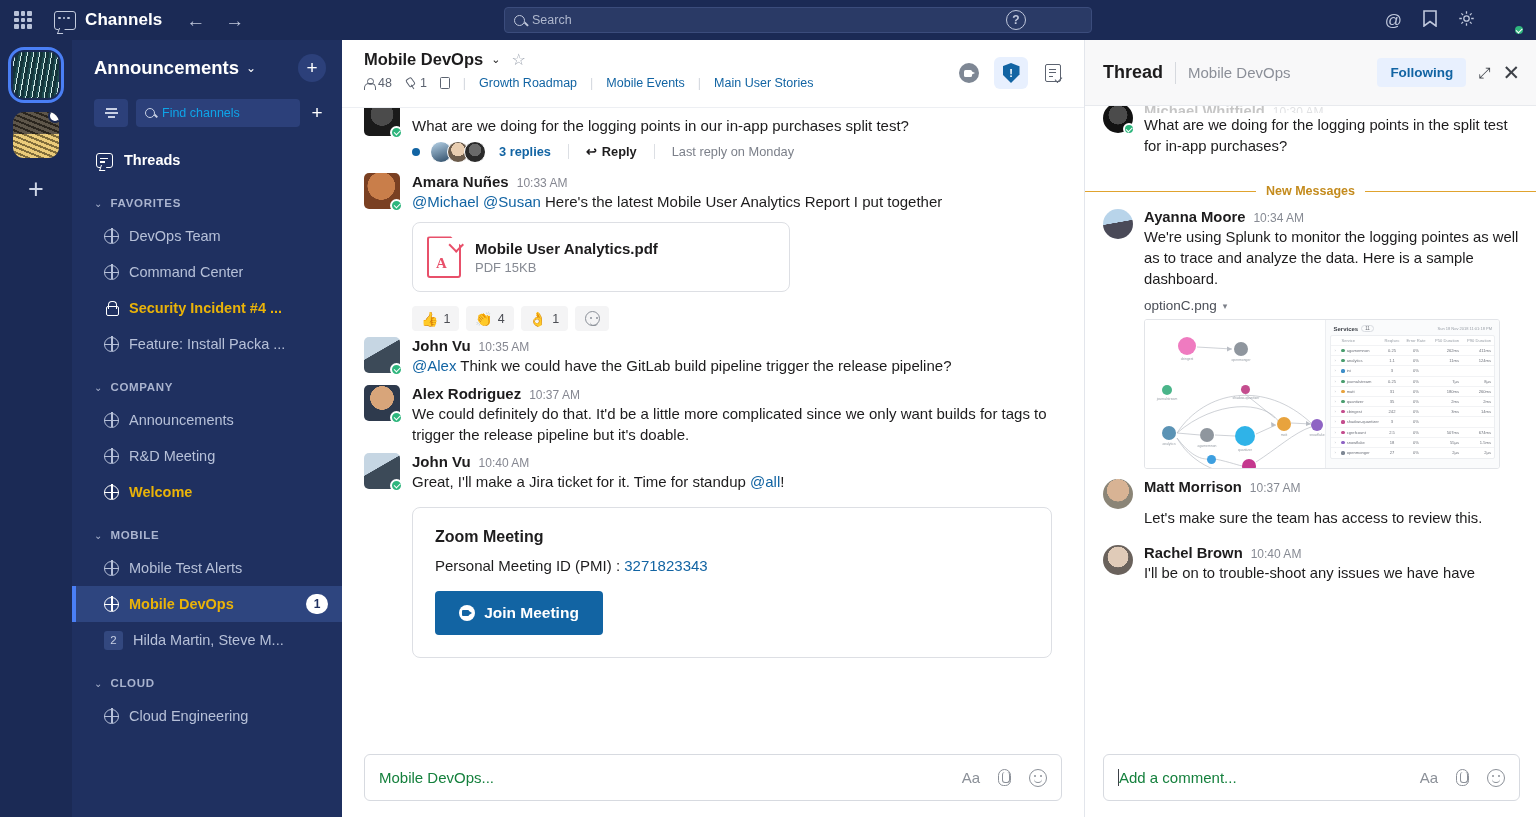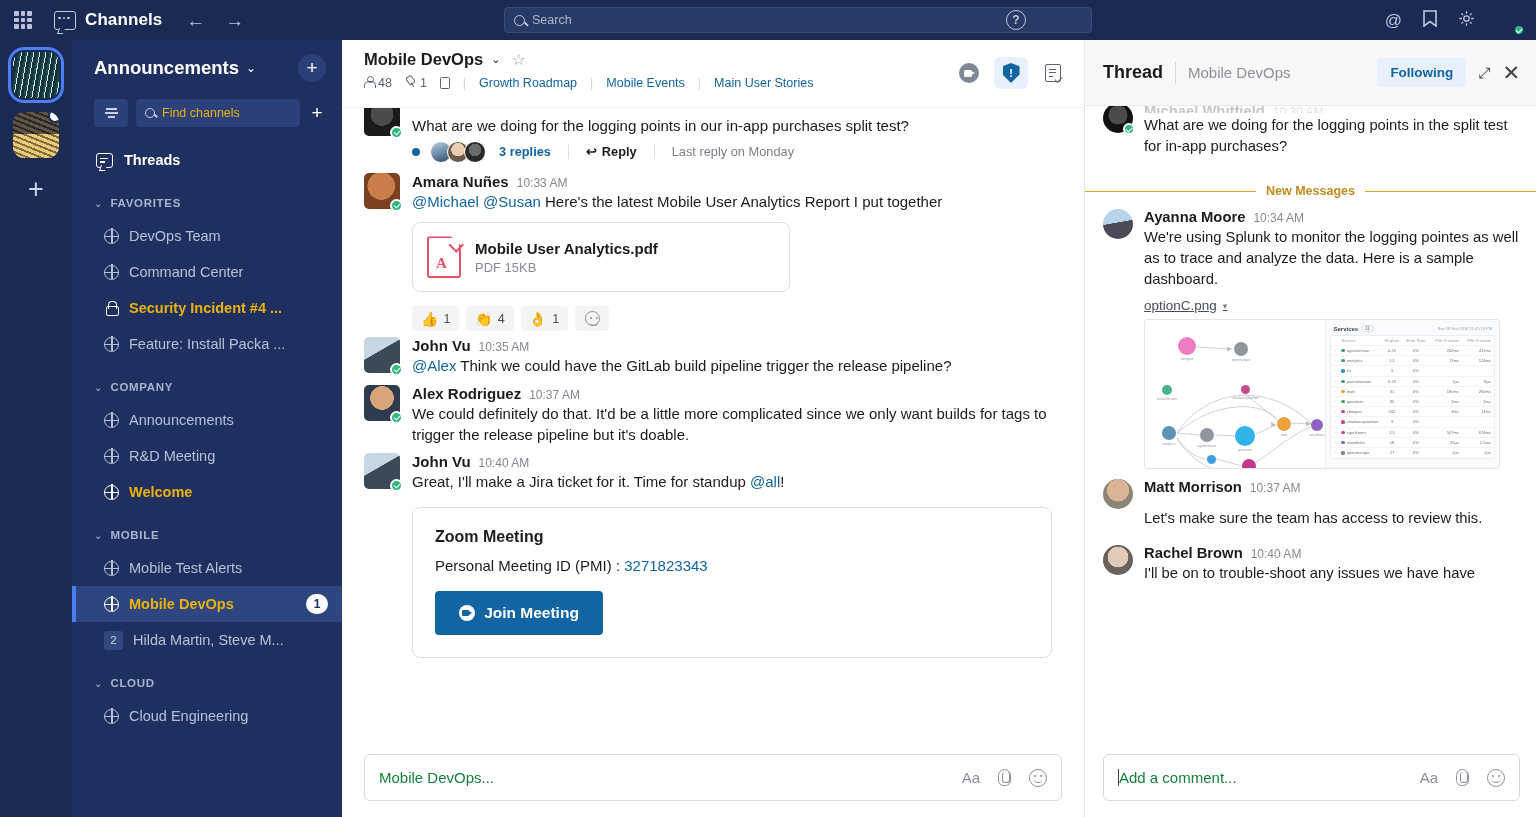--- a/index.html
+++ b/index.html
@@ -79,21 +79,21 @@
   .sb-plus { margin-left:auto; width: 28px; height: 28px; border-radius:50%; background:#2c407a;
      color:#fff; display:flex; align-items:center; justify-content:center; font-size:19px; font-weight:300;}
   .sb-search-row { display:flex; align-items:center; padding: 0 16px 0 22px; gap: 8px; height: 34px; flex:0 0 34px;}
   .filter-btn { width: 34px; height: 28px; border-radius:4px; background:#2c407a;
      display:flex; align-items:center; justify-content:center;}
   .filter-btn .l { width:13px; height:1.7px; background:#c8d0e4; display:block; position:relative;}
   .filter-btn .l::before{content:""; position:absolute; top:-4px; left:1px; width:11px; height:1.7px; background:#c8d0e4;}
   .filter-btn .l::after{content:""; position:absolute; top:4px; left:3px; width:7px; height:1.7px; background:#c8d0e4;}
   .find-box { flex:1 1 auto; height: 28px; background:#2c407a; border-radius:4px;
      display:flex; align-items:center; gap:7px; padding: 0 9px; }
-  .find-box .ph { color:#eab308; font-size:12.5px;}
+  .find-box .ph { color:#0ea5e9; font-size:12.5px;}
   .mag2 { width:10px; height:10px; border:1.6px solid #c8d0e4; border-radius:50%; position:relative; flex:0 0 auto;}
   .mag2::after{content:""; position:absolute; width:4px; height:1.6px; background:#c8d0e4; right:-3.5px; bottom:0; transform:rotate(45deg);}
   .sb-search-plus { color:#ffffff; font-size:19px; font-weight:300; width:18px; text-align:center;}
 
   .sb-scroll { flex:1 1 auto; overflow: hidden; padding-top: 12px; }
   .nav-row { display:flex; align-items:center; gap:11px; height: 36px; padding-left: 24px; cursor:pointer;}
   .nav-row .lbl { font-size: 14.5px; color:#ffffff; font-weight: 700;}
   .threads-ic { width: 17px; height: 15px; border:1.9px solid #ffffff; border-radius:3px; position:relative;}
   .threads-ic::after{content:""; position:absolute; left:3px; bottom:-4.5px; width:5px; height:5px;
      border-left:1.9px solid #fff; border-bottom:1.9px solid #fff; background:#1f3060; transform: skewX(-18deg);}
@@ -125,21 +125,21 @@
 
   
   .main { flex: 1 1 auto; min-width: 0; display: flex; flex-direction: column; background:#fff;
      border-right: 1px solid #e3e6ec;}
   .ch-head { height: 68px; flex:0 0 68px; padding: 10px 16px 0 22px; position:relative; border-bottom:1px solid #edeff3;}
   .ch-head-t { display:flex; align-items:center; gap:8px;}
   .ch-name { font-size: 16.5px; font-weight: 700; color:#1d1c1d;}
   .ch-caret{font-size:11px; color:#1d1c1d;}
   .star { color:#9aa1ad; font-size: 16px; margin-left:3px;}
   .ch-head-b { display:flex; align-items:center; gap: 13px; margin-top: 7px; font-size: 12.5px; color:#5c6370;}
-  .mini { display:flex; align-items:flex-start; gap:4px; }
+  .mini { display:flex; align-items:flex-end; gap:4px; }
   .person-ic { width:10px; height:12px; position:relative;}
   .person-ic::before{content:""; position:absolute; top:0; left:2.5px; width:5px; height:5px; border:1.4px solid #5c6370; border-radius:50%;}
   .person-ic::after{content:""; position:absolute; bottom:0; left:0; width:10px; height:6px;
      border:1.4px solid #5c6370; border-bottom:none; border-radius:5px 5px 0 0;}
   .pin-ic { width:11px; height:12px; position:relative; transform: rotate(-35deg);}
   .pin-ic::before{content:""; position:absolute; left:3px; top:0; width:5px; height:7px; border:1.4px solid #5c6370; border-radius:2px;}
   .pin-ic::after{content:""; position:absolute; left:5px; top:7px; width:1.4px; height:5px; background:#5c6370;}
   .doc-ic { width:10px; height:12px; border:1.4px solid #5c6370; border-radius:1.5px;}
   .sep { color:#d3d7de; }
   .topic-link { color:#1264a3; font-size:12.5px; cursor:pointer;}
@@ -248,21 +248,21 @@
   .th-av .av-inner{ width:30px; height:30px; border-radius:50%;}
   .th-av .av-badge{width:12px;height:12px;right:-2px;bottom:-2px;}
   .th-name { font-size: 14.8px; font-weight:700; color:#1d1c1d;}
   .th-time { font-size: 12px; color:#868a93;}
   .th-text { font-size: 14.8px; color:#1d1c1d; line-height:1.42; margin-top: 2px;}
   .th-clip-top { margin-top:-10px; }
   .newmsg { display:flex; align-items:center; gap:10px; margin: 24px 0 4px -18px; padding-right: 0;
      width: calc(100% + 34px);}
   .newmsg .ln { flex:1 1 auto; height:1px; background:#e0a32e;}
   .newmsg .lbl { color:#c48b1d; font-size: 12.5px; font-weight:700; white-space:nowrap;}
-  .imgname { font-size: 13.5px; color:#4a4e57; margin: 8px 0 6px 0; display:flex; align-items:center; gap:6px;text-decoration:underline;}
+  .imgname { font-size: 13.5px; color:#4a4e57; margin: 8px 0 6px 0; display:flex; align-items:center; gap:6px;}
   .imgname .cv { font-size:9px; color:#7b7f88;}
   .dashimg { width: 356px; height: 150px; border:1px solid #e2e4e8; border-radius:3px; overflow:hidden;
      background:#fff; display:flex;}
   .dash-left { width: 196px; position:relative; background:#fff; border-right:1px solid #eceef1;}
   .dash-right { flex:1 1 auto; background:#fafbfc; padding: 5px 4px;}
   .dash-right .hdr { display:flex; justify-content:space-between; align-items:center; padding: 0 3px 3px 3px;}
   .dash-right .hdr .t { font-size:6px; color:#3d4148; font-weight:700;}
   .dash-right .hdr .pill{font-size:4.5px; color:#676b73; border:1px solid #d8dbe0; border-radius:6px; padding:0 3px;}
   .dash-right .hdr .d{font-size:4px; color:#9aa0a8;}
   .tbl { background:#fff; border:1px solid #eceef1; border-radius:2px;}

